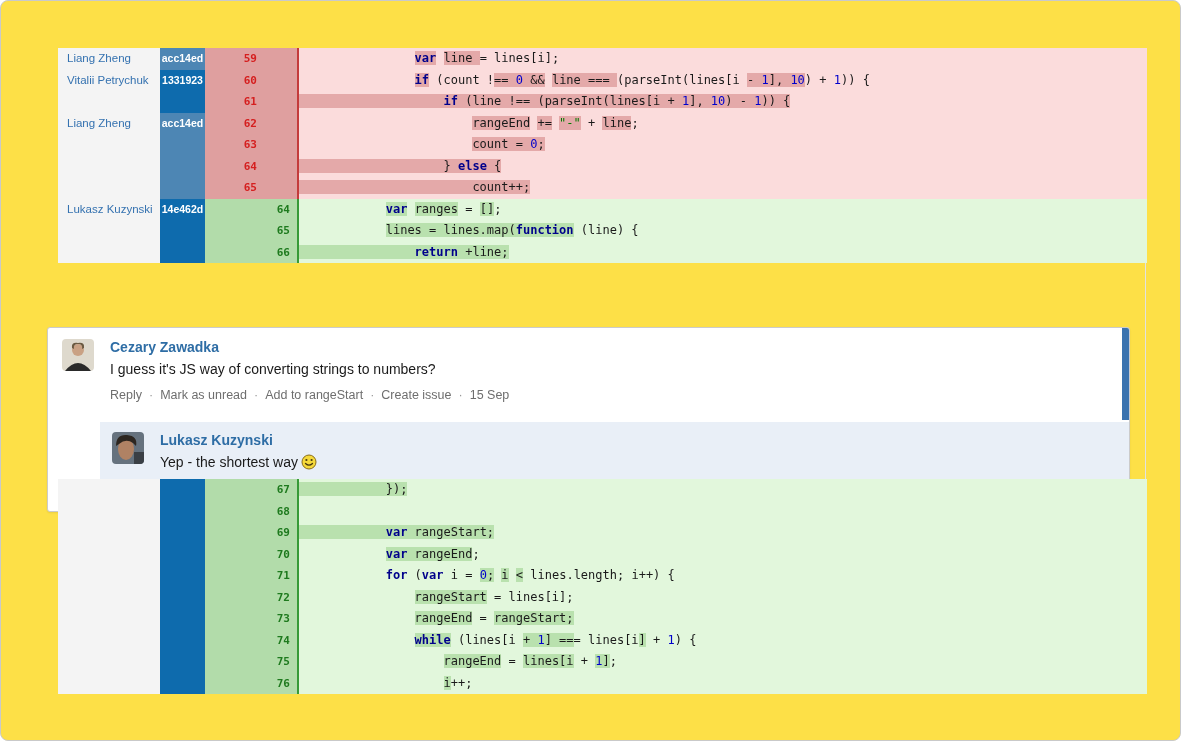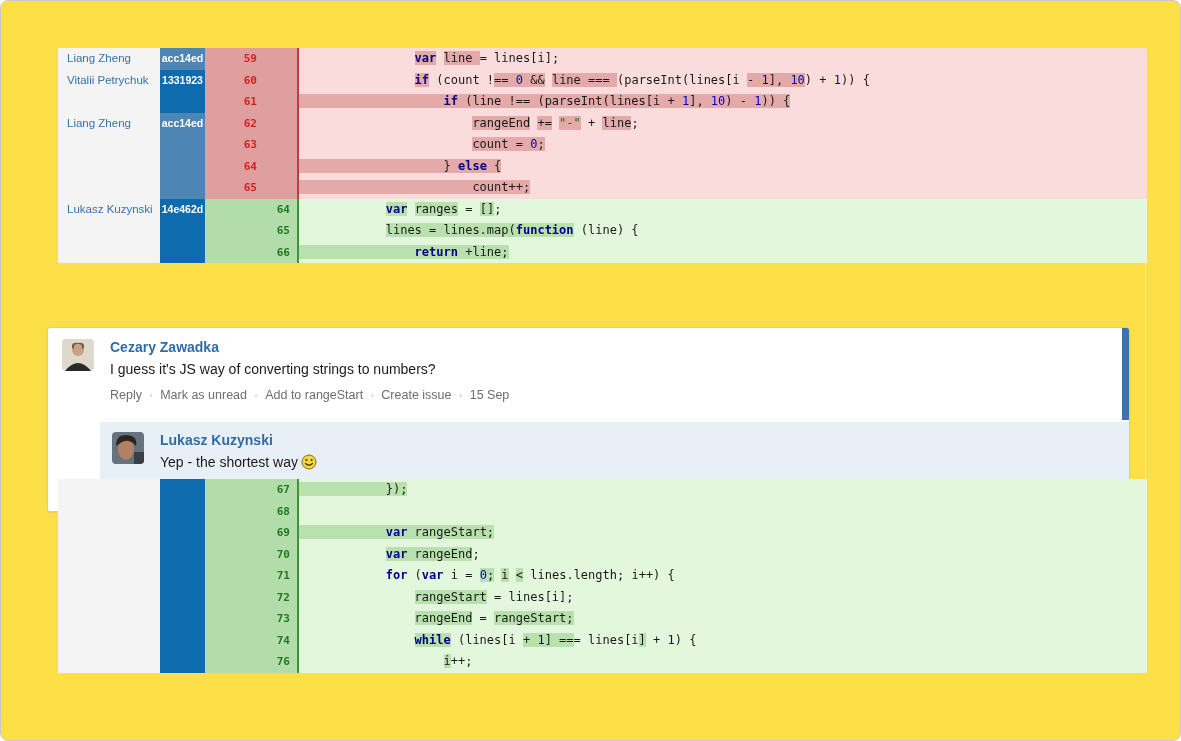--- a/index.html
+++ b/index.html
@@ -289,20 +289,30 @@
           <span class="gnew">74</span>
         </div>
         <div class="cell-sep"></div>
         <div class="cell-code"><span><span>                </span><span class="k h">while</span><span> (lines[i </span><span class="h">+ </span><span class="n h">1</span><span class="h">] ==</span><span>= lines[i</span><span class="h">]</span><span> + </span><span class="n">1</span><span>) {</span></span></div>
       </div>
       <div class="drow added">
         <div class="cell-author"></div>
         <div class="cell-commit dark"></div>
         <div class="cell-gutter">
           <span class="gold"></span>
+          <span class="gnew">75</span>
+        </div>
+        <div class="cell-sep"></div>
+        <div class="cell-code"><span><span>                    </span><span class="h">rangeEnd</span><span> = </span><span class="h">lines[i</span><span> + </span><span class="n h">1</span><span class="h">]</span><span>;</span></span></div>
+      </div>
+      <div class="drow added">
+        <div class="cell-author"></div>
+        <div class="cell-commit dark"></div>
+        <div class="cell-gutter">
+          <span class="gold"></span>
           <span class="gnew">76</span>
         </div>
         <div class="cell-sep"></div>
         <div class="cell-code"><span><span>                    </span><span class="h">i</span><span>++;</span></span></div>
       </div>
     </div>
 
 </div>
 
 </body></html>

